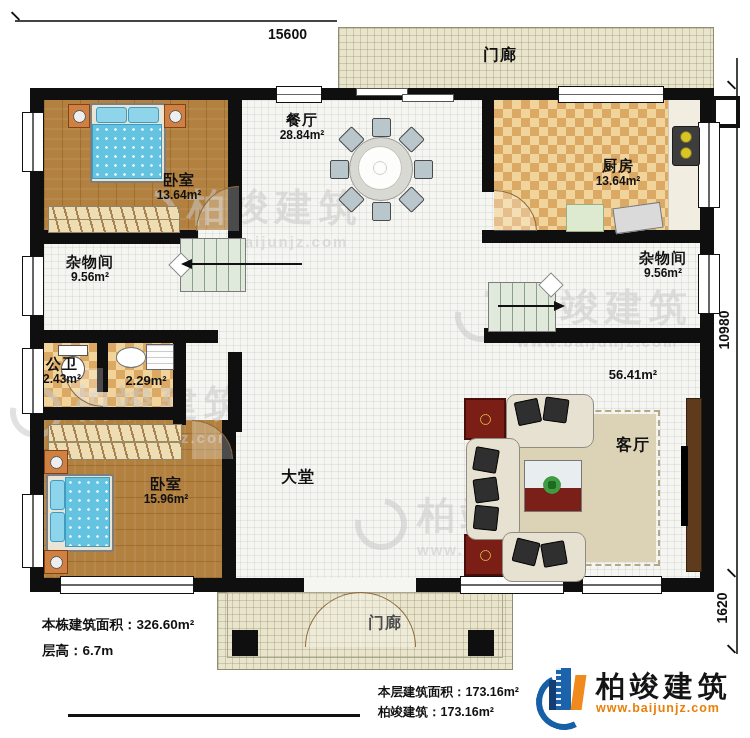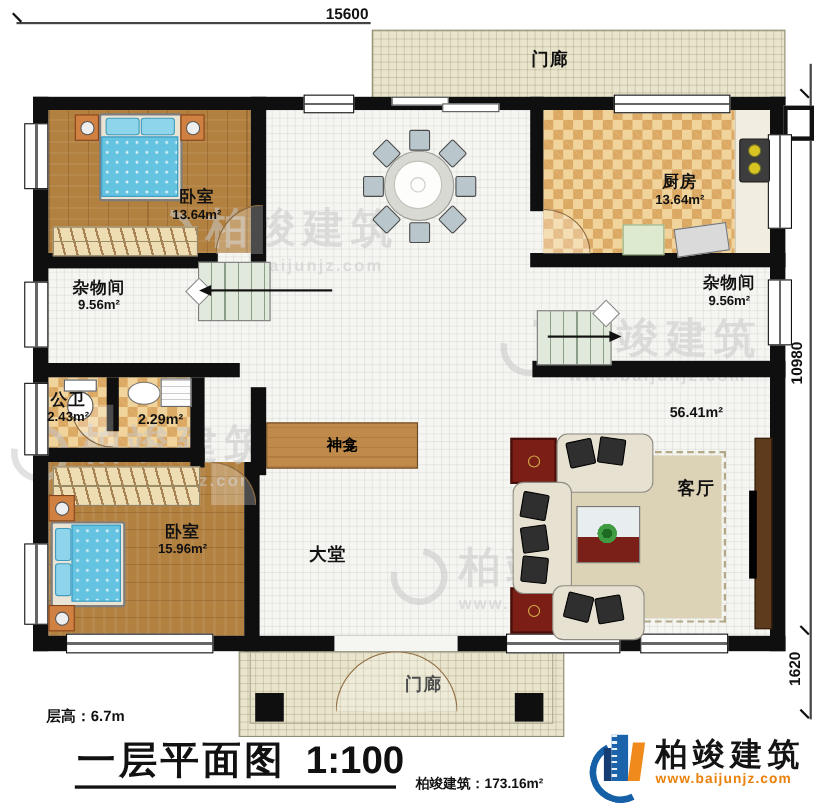--- a/index.html
+++ b/index.html
@@ -93,21 +93,21 @@
   .col{position:absolute;background:#0f0f0f;}
   .fluebox{position:absolute;background:#fff;border:4px solid #111;}
 </style>
 </head>
 <body>
 
 <div class="page">
 
   <div class="dimline" style="left:15px;top:20px;width:322px;height:1.5px"></div>
   <div class="tick" style="left:10px;top:15px"></div>
-  <div class="dim" style="left:240px;top:4px;width:95px;text-align:right">15600</div>
+  <div class="dim" style="left:240px;top:26px;width:95px;text-align:center">15600</div>
   <div class="dimline" style="left:736px;top:58px;width:1.5px;height:596px"></div>
   <div class="tick" style="left:726px;top:84px"></div>
   <div class="tick" style="left:726px;top:572px"></div>
   <div class="tick" style="left:726px;top:648px"></div>
   <div class="dim" style="left:692px;top:322px;width:64px;text-align:center;transform:rotate(-90deg)">10980</div>
   <div class="dim" style="left:694px;top:600px;width:56px;text-align:center;transform:rotate(-90deg)">1620</div>
 
   <div class="porch" style="left:338px;top:27px;width:374px;height:61px"></div>
   <div class="rlabel" style="left:455px;top:46px;width:90px">
       <span class="nm big">门廊</span>
@@ -227,23 +227,20 @@
   <div class="burner" style="left:680px;top:131px"></div>
   <div class="burner" style="left:680px;top:147px"></div>
   <div class="ksink" style="left:614px;top:205px;width:46px;height:24px"></div>
   <div class="kboard" style="left:566px;top:204px;width:36px;height:26px"></div>
 
   <div class="toilet-tank" style="left:58px;top:345px;width:28px;height:9px"></div>
   <div class="toilet-bowl" style="left:61px;top:356px;width:22px;height:24px"></div>
   <div class="basin" style="left:116px;top:347px;width:28px;height:19px"></div>
   <div class="washer" style="left:146px;top:344px;width:26px;height:24px"></div>
 
-  <div class="shrine" style="left:242px;top:384px;width:136px;height:40px">
-    <span class="nm" style="font-size:14px;font-weight:bold">神龛</span>
-  </div>
 
   <div class="ward" style="left:48px;top:424px;width:132px;height:34px"></div>
   <div class="bedframe" style="left:46px;top:474px;width:64px;height:74px"></div>
   <div class="pillow" style="left:50px;top:480px;width:13px;height:28px"></div>
   <div class="pillow" style="left:50px;top:512px;width:13px;height:28px"></div>
   <div class="spread" style="left:65px;top:477px;width:43px;height:68px"></div>
   <div class="nstand" style="left:44px;top:450px;width:22px;height:22px"></div>
   <div class="nstand" style="left:44px;top:550px;width:22px;height:22px"></div>
 
   <div class="rug" style="left:492px;top:414px;width:164px;height:148px"></div>
@@ -261,20 +258,24 @@
   <div class="cush" style="left:542px;top:542px;width:22px;height:22px;transform:rotate(-10deg)"></div>
   <div class="ctable" style="left:524px;top:460px;width:56px;height:50px"></div>
   <div class="plant" style="left:543px;top:476px;width:18px;height:18px"></div>
   <div class="tvbench" style="left:686px;top:398px;width:14px;height:172px"></div>
   <div class="tv" style="left:681px;top:446px;width:7px;height:80px"></div>
 
   <div class="rlabel" style="left:141px;top:172px;width:76px">
     <span class="nm">卧室</span>
       <span class="ar">13.64m²</span>
     </div>
+  <div class="rlabel" style="left:262px;top:112px;width:80px">
+    <span class="nm">餐厅</span>
+      <span class="ar">28.84m²</span>
+    </div>
   <div class="rlabel" style="left:580px;top:158px;width:76px">
     <span class="nm">厨房</span>
       <span class="ar">13.64m²</span>
     </div>
   <div class="rlabel" style="left:52px;top:254px;width:76px">
     <span class="nm">杂物间</span>
       <span class="ar">9.56m²</span>
     </div>
   <div class="rlabel" style="left:625px;top:250px;width:76px">
     <span class="nm">杂物间</span>
@@ -284,36 +285,35 @@
     <span class="nm">公卫</span>
       <span class="ar">2.43m²</span>
     </div>
   <div class="rlabel" style="left:116px;top:374px;width:60px">
     <span class="ar" style="font-size:13px">2.29m²</span>
     </div>
   <div class="rlabel" style="left:128px;top:476px;width:76px">
     <span class="nm">卧室</span>
       <span class="ar">15.96m²</span>
     </div>
-  <div class="rlabel" style="left:268px;top:496px;width:60px">
+  <div class="rlabel" style="left:268px;top:468px;width:60px">
     <span class="nm big">大堂</span>
     </div>
   <div class="rlabel" style="left:598px;top:368px;width:70px">
     <span class="ar" style="font-size:13px">56.41m²</span>
     </div>
   <div class="rlabel" style="left:600px;top:436px;width:66px">
     <span class="nm big">客厅</span>
     </div>
 
+  <div class="stat-line" style="left:42px;top:616px">本栋建筑面积：326.60m²</div>
   <div class="stat-line" style="left:42px;top:642px">层高：6.7m</div>
 
-  <div class="abs" style="left:70px;top:668px;white-space:nowrap">
-    <span class="title-cn">一层平面图</span><span class="title-scale">1:100</span>
-  </div>
   <div class="underline" style="left:68px;top:714px;width:292px;height:3px"></div>
+  <div class="fstat" style="left:378px;top:684px">本层建筑面积：173.16m²</div>
   <div class="fstat" style="left:378px;top:704px">柏竣建筑：173.16m²</div>
 
   <div class="abs" style="left:536px;top:666px;width:52px;height:56px">
     <div class="logo-swoosh"></div>
     <div class="logo-b3"></div>
     <div class="logo-b1"></div>
     <div class="logo-b2"></div>
   </div>
   <div class="abs" style="left:596px;top:672px">
     <div class="brand-name">柏竣建筑</div>

